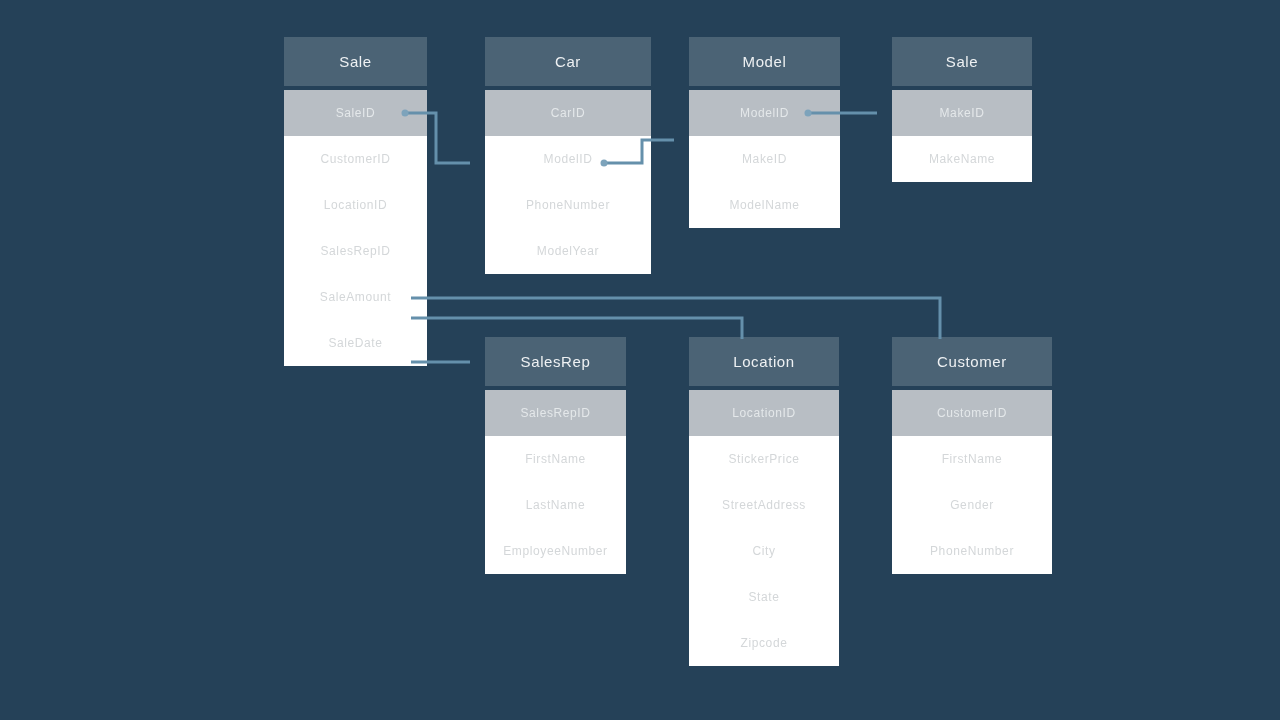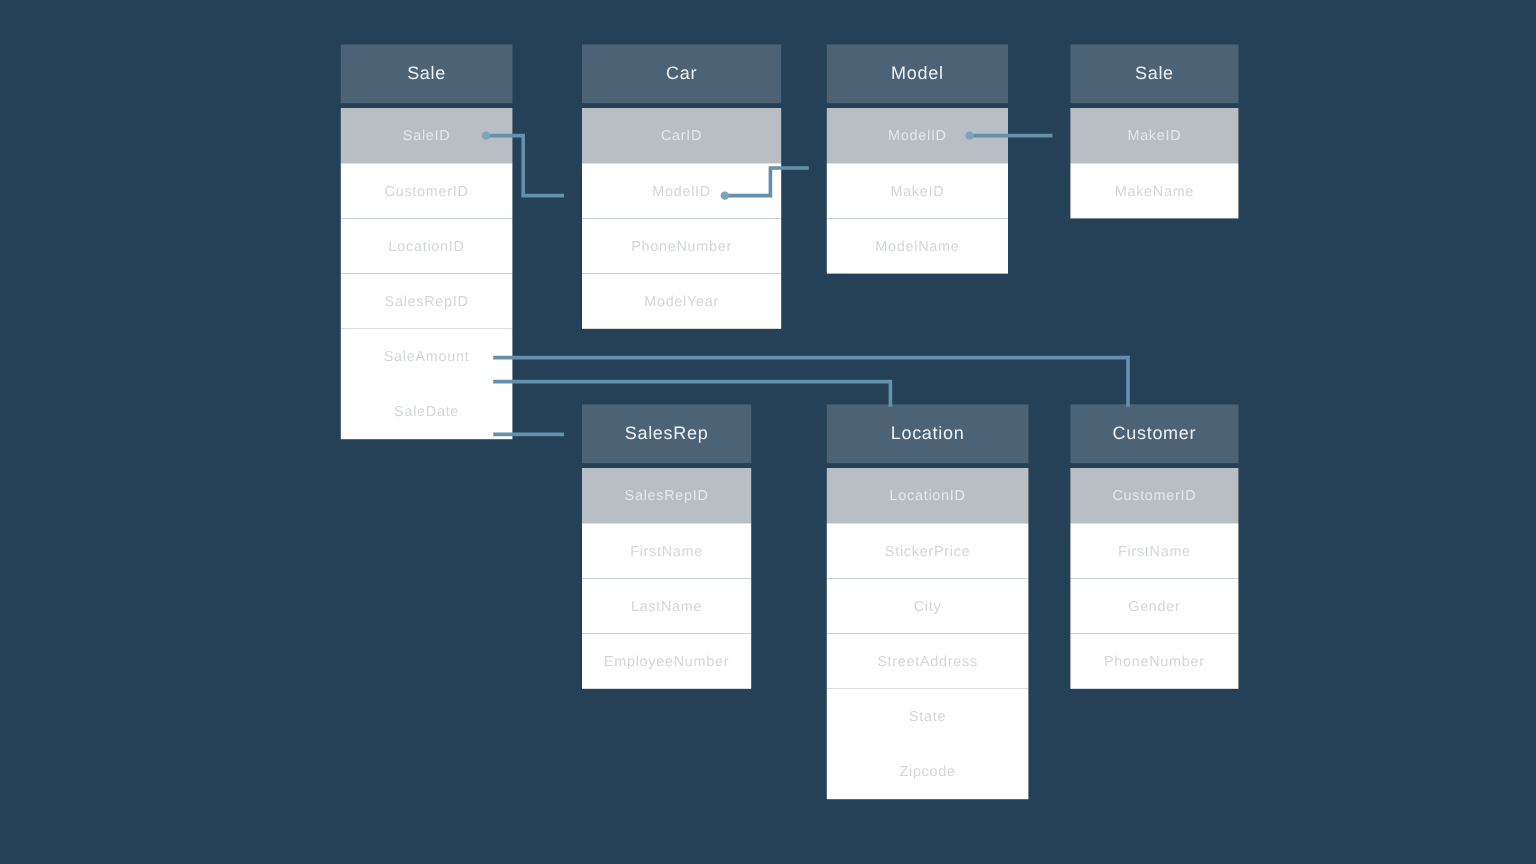--- a/index.html
+++ b/index.html
@@ -91,30 +91,30 @@
         <div class="t-row key">MakeID</div>
         <div class="t-row">MakeName</div>
       </div>
       <div class="erd-table" style="left: 469px; top: 337px; width: 141px;">
         <div class="t-header">SalesRep</div>
         <div class="t-row key">SalesRepID</div>
         <div class="t-row">FirstName</div>
         <div class="t-row">LastName</div>
         <div class="t-row">EmployeeNumber</div>
       </div>
-      <div class="erd-table" style="left: 673px; top: 337px; width: 168px;">
+      <div class="erd-table" style="left: 673px; top: 337px; width: 150px;">
         <div class="t-header">Location</div>
         <div class="t-row key">LocationID</div>
         <div class="t-row">StickerPrice</div>
+        <div class="t-row">StreetAddress</div>
         <div class="t-row">City</div>
-        <div class="t-row">StreetAddress</div>
         <div class="t-row">State</div>
         <div class="t-row">Zipcode</div>
       </div>
-      <div class="erd-table" style="left: 876px; top: 337px; width: 140px;">
+      <div class="erd-table" style="left: 876px; top: 337px; width: 160px;">
         <div class="t-header">Customer</div>
         <div class="t-row key">CustomerID</div>
         <div class="t-row">FirstName</div>
         <div class="t-row">Gender</div>
         <div class="t-row">PhoneNumber</div>
       </div>
     </div>
   <svg id="connection-layer" width="1280" height="720" viewBox="0 0 1280 720">
       <polyline points="405,113 436,113 436,163 470,163" fill="none" stroke="#6590ab" stroke-width="3"></polyline>
       <circle cx="405" cy="113" r="3.5" fill="#7da3bb"></circle>

